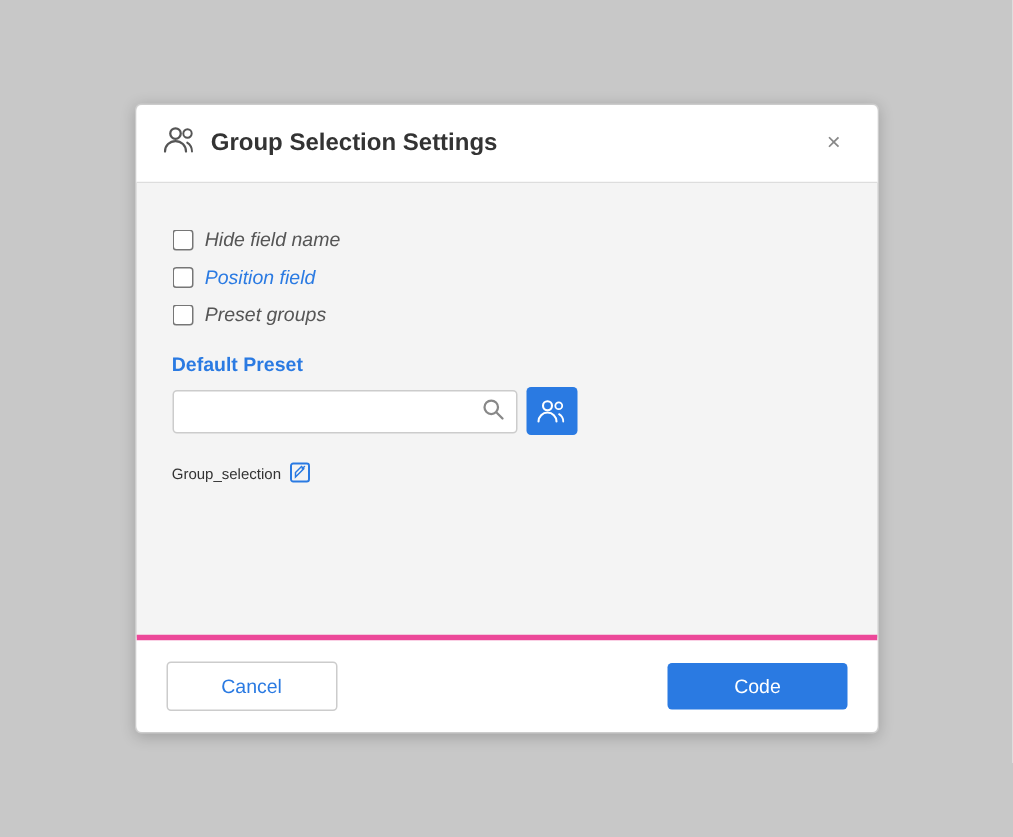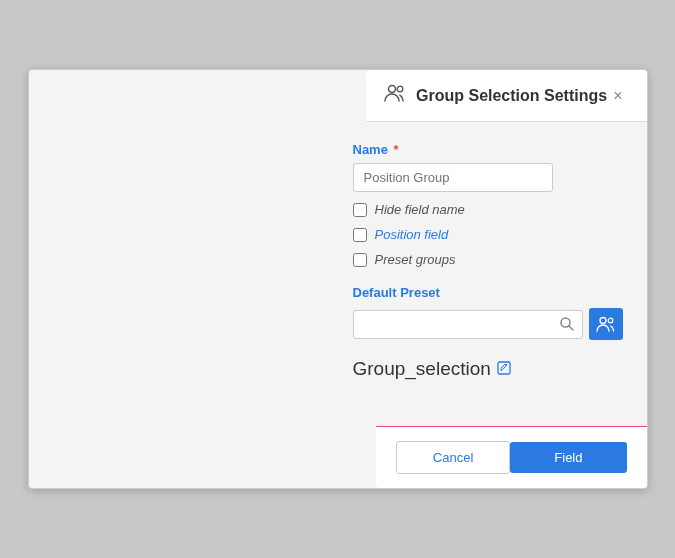--- a/index.html
+++ b/index.html
@@ -9,26 +9,25 @@
       justify-content: center;
       align-items: center;
       width: 675px;
       height: 558px;
       font-family: Arial, sans-serif;
     }
     .dialog {
       background: #f4f4f4;
       border: 1px solid #ccc;
       border-radius: 4px;
-      width: 620px;
+      width: 496px;
       min-height: 420px;
       display: flex;
       flex-direction: column;
       box-shadow: 0 2px 10px rgba(0,0,0,0.2);
-      align-items: flex-end;
     }
     .dialog-header {
       background: #fff;
       border-bottom: 1px solid #ddd;
       padding: 14px 18px;
       display: flex;
       align-items: center;
       justify-content: space-between;
       border-radius: 4px 4px 0 0;
     }
@@ -144,31 +143,31 @@
       font-size: 16px;
     }
     .field-code-row {
       margin-top: 18px;
     }
     .field-code-value {
       display: flex;
       align-items: center;
       gap: 6px;
       margin-top: 4px;
-      font-size: 19px;
+      font-size: 10px;
       color: #333;
     }
     .edit-icon {
       color: #2a7ae2;
       font-size: 13px;
       cursor: pointer;
     }
     .dialog-footer {
       background: #fff;
-      border-top: 1px solid #ec4899;
+      border-top: 4px solid #ec4899;
       padding: 14px 20px;
       display: flex;
       justify-content: space-between;
       align-items: center;
       border-radius: 0 0 4px 4px;
     }
     .cancel-btn {
       background: #fff;
       border: 1px solid #ccc;
       border-radius: 3px;
@@ -203,26 +202,20 @@
           <path d="M19 17c0-2.5-1.3-4.7-3.2-5.9" stroke="#555" stroke-width="1.3" fill="none" stroke-linecap="round"></path>
         </svg>
       </span>
       <span class="dialog-title">Group Selection Settings</span>
     </div>
     <button class="close-btn">×</button>
   </div>
 
   <div class="dialog-body">
 
-    <div>
-      <div class="field-label">
-        <span>Name</span><span class="required-star"> *</span>
-      </div>
-      <input class="text-input" type="text" placeholder="Position Group" style="">
-    </div>
 
     <div class="checkbox-row">
       <input type="checkbox" id="hideFieldName" style="">
       <label class="checkbox-label" for="hideFieldName">Hide field name</label>
     </div>
 
     <div class="checkbox-row">
       <input type="checkbox" id="requiredField" style="">
       <label class="checkbox-label blue" for="requiredField">Position field</label>
     </div>
@@ -265,16 +258,16 @@
             <path d="M8.5 4.5l1.5-1.5" stroke="#2a7ae2" stroke-width="1" stroke-linecap="round"></path>
           </svg>
         </span>
       </div>
     </div>
 
   </div>
 
   <div class="dialog-footer">
     <button class="cancel-btn">Cancel</button>
-    <button class="save-btn">Field</button>
+    <button class="save-btn">Code</button>
   </div>
 
 </div>
 
 </body></html>

